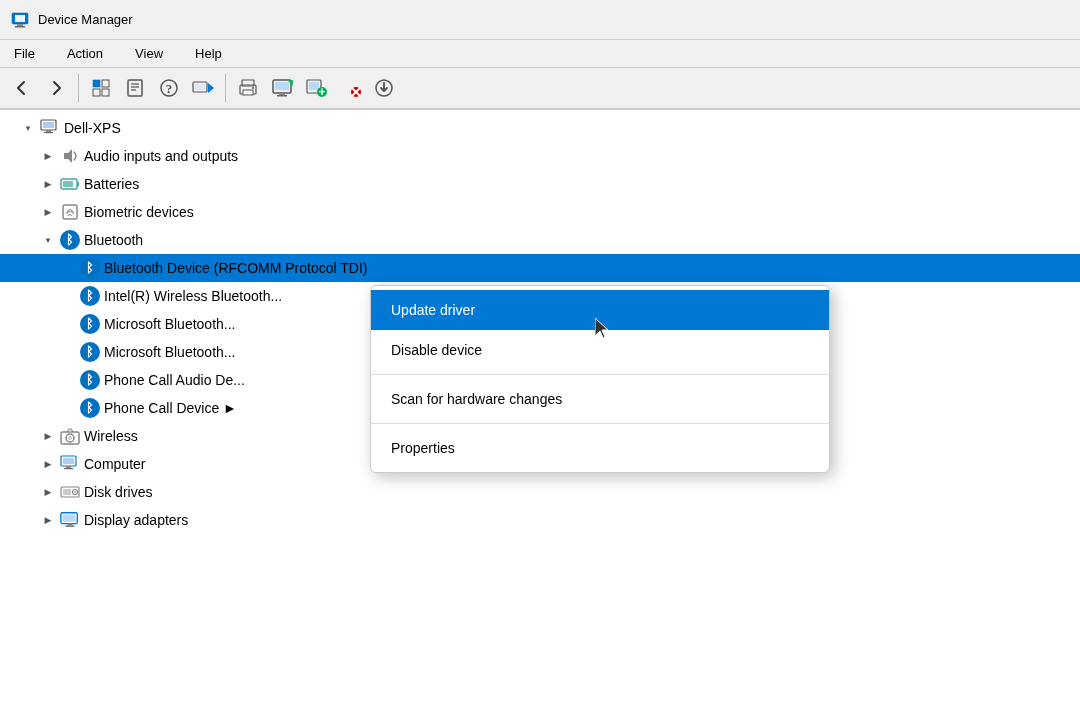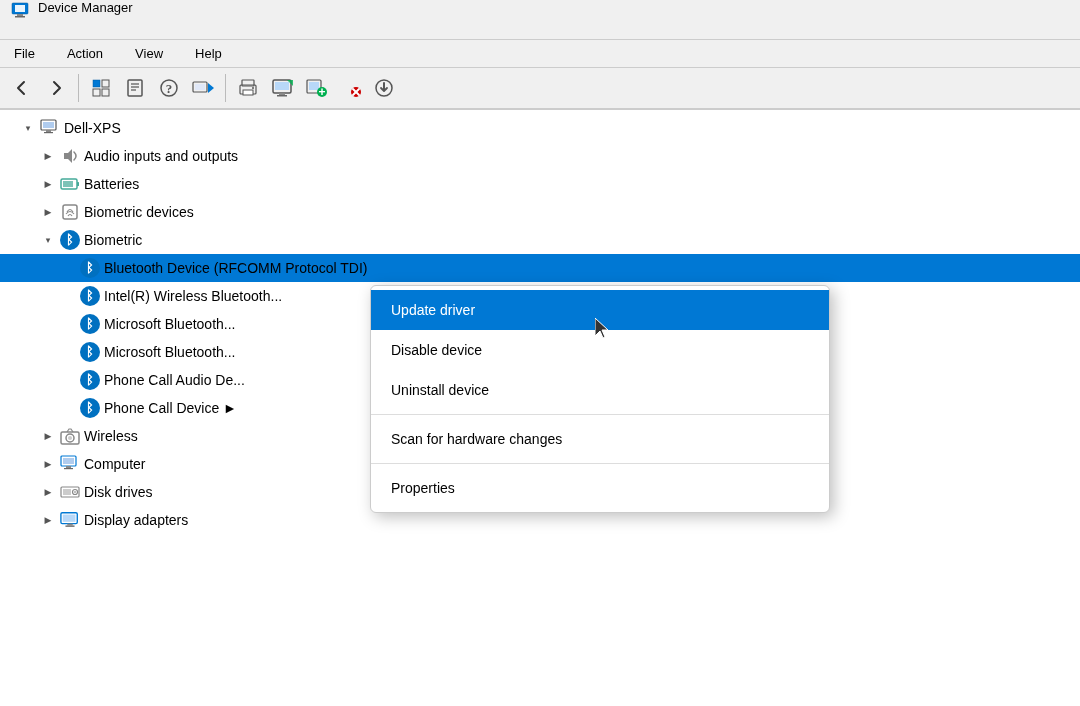--- a/index.html
+++ b/index.html
@@ -9,21 +9,21 @@
       background: #fff;
       width: 1080px;
       height: 706px;
       overflow: hidden;
       user-select: none;
     }
 
     
     .title-bar {
       display: flex;
-      align-items: flex-start;
+      align-items: center;
       height: 40px;
       background: #f0f0f0;
       border-bottom: 1px solid #ccc;
       padding: 0 10px;
       gap: 8px;
     }
     .title-bar-icon {
       width: 20px;
       height: 20px;
       display: flex; align-items: center; justify-content: center;
@@ -374,21 +374,21 @@
       <span class="item-label">Biometric devices</span>
     </div>
 
     <div class="tree-item">
       <div class="indent"></div>
       <div class="indent"></div>
       <div class="chevron expanded">▾</div>
       <div class="item-icon">
         <div class="bt-circle" style="font-family:serif;font-size:13px;">ᛒ</div>
       </div>
-      <span class="item-label">Biometric</span>
+      <span class="item-label">Bluetooth</span>
     </div>
 
     <div class="tree-item selected">
       <div class="indent"></div>
       <div class="indent"></div>
       <div class="indent"></div>
       <div class="chevron placeholder">▶</div>
       <div class="item-icon">
         <div class="bt-circle" style="font-family:serif;font-size:13px;">ᛒ</div>
       </div>
@@ -515,23 +515,20 @@
   <div class="context-menu">
 
     <div class="ctx-item highlighted">
       <span>Update driver</span>
     </div>
 
     <div class="ctx-item">
       <span>Disable device</span>
     </div>
 
-    <div class="ctx-item">
-      <span>Uninstall device</span>
-    </div>
     <div class="ctx-separator"></div>
 
     <div class="ctx-item">
       <span>Scan for hardware changes</span>
     </div>
     <div class="ctx-separator"></div>
 
     <div class="ctx-item bold">
       <span>Properties</span>
     </div>

